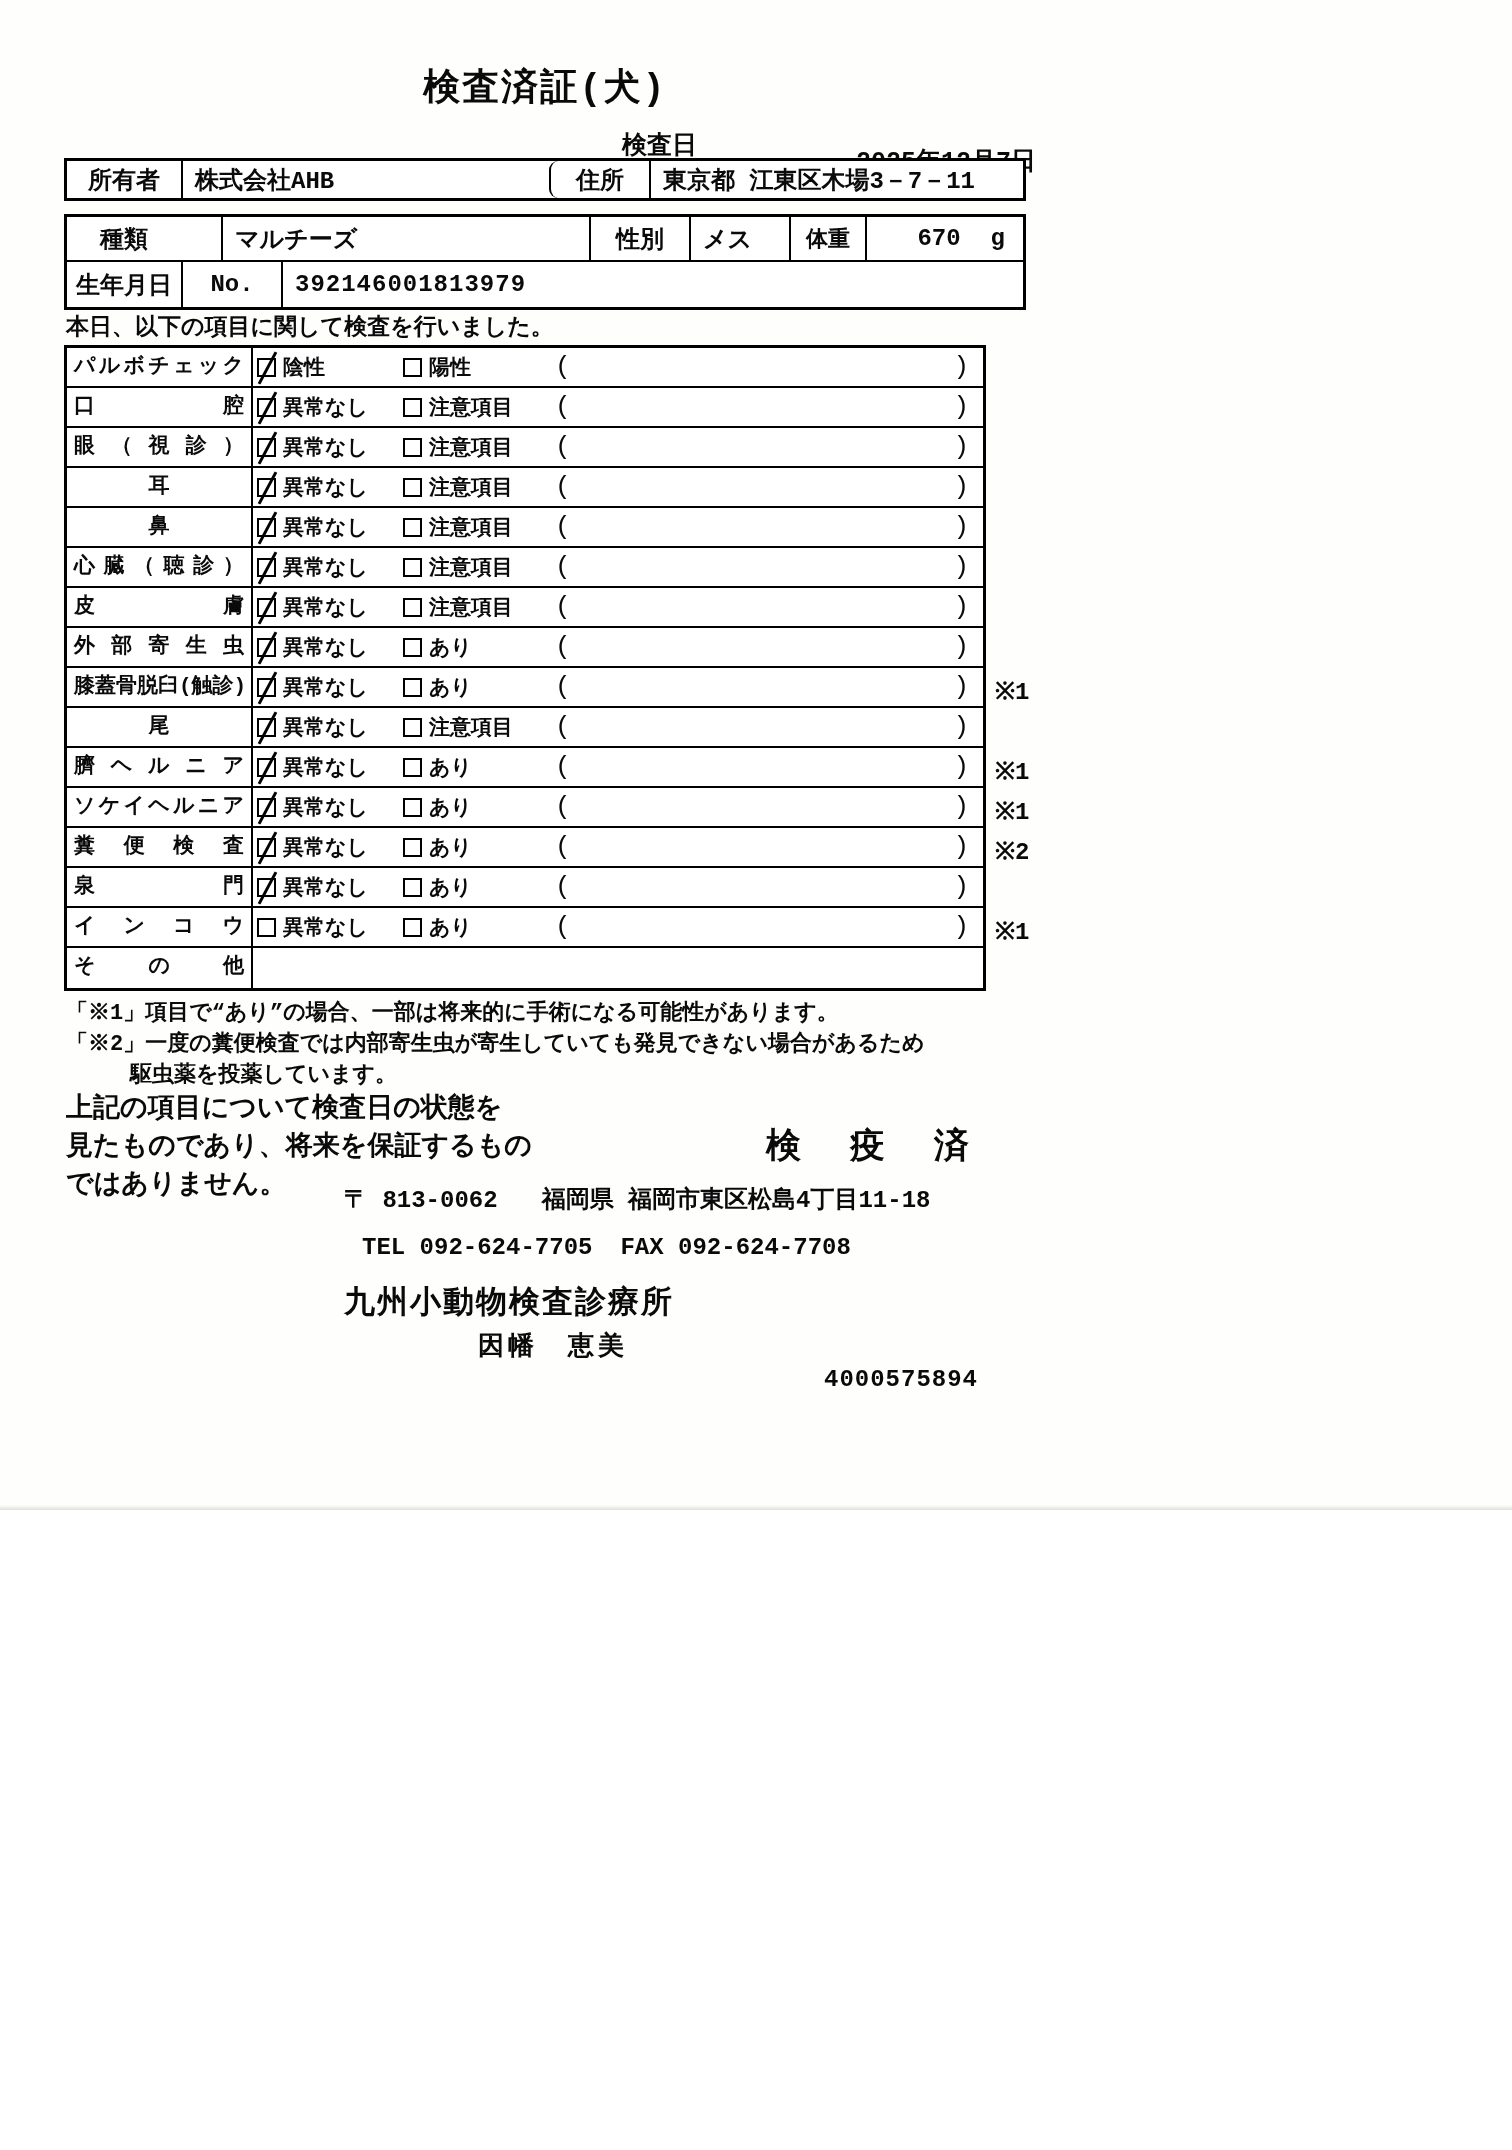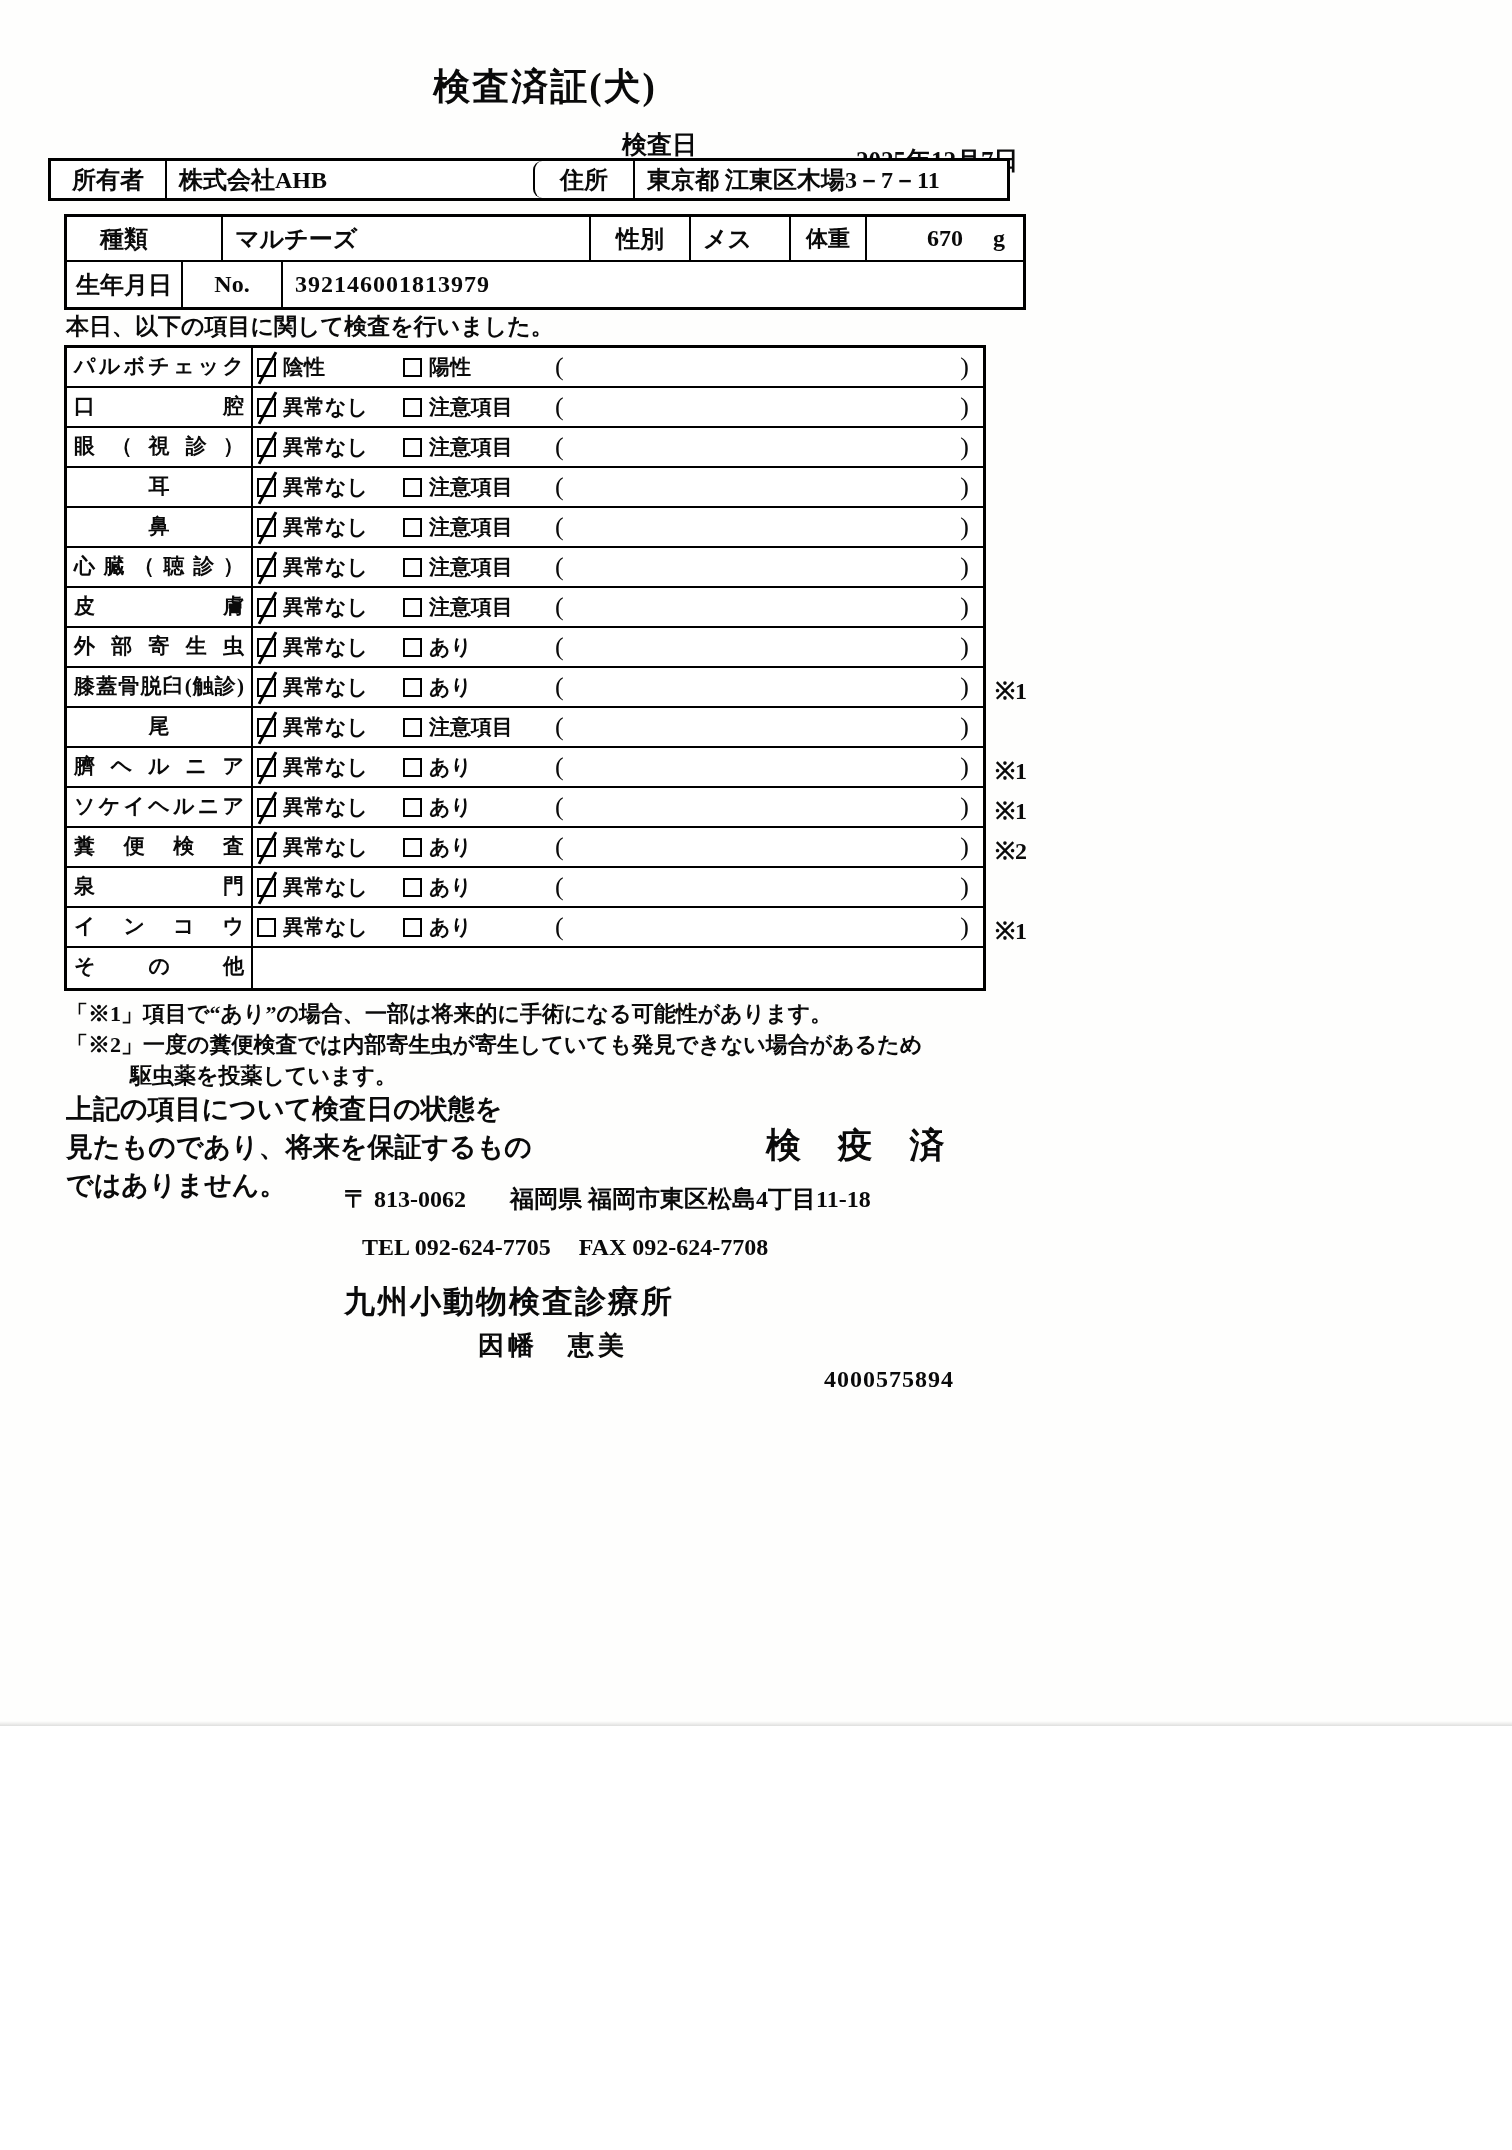--- a/index.html
+++ b/index.html
@@ -1,21 +1,21 @@
 <!DOCTYPE html>
 <html><head>
 <meta charset="utf-8">
 <style>
   * { margin:0; padding:0; box-sizing:border-box; }
   html,body { background:#ffffff; }
   .page {
     position:relative;
-    width:1512px; height:1726px;
+    width:1512px; height:1510px;
     background:#fefefd;
-    font-family:Liberation Serif, serif;
+    font-family:Liberation Mono, monospace;
     color:#0a0a0a;
     overflow:hidden;
   }
   .page::after{ 
     content:""; position:absolute; left:0; right:0; bottom:0; height:5px;
     background:linear-gradient(to bottom, rgba(0,0,0,0), rgba(0,0,0,.12));
   }
   .abs { position:absolute; }
 
   .title {
@@ -25,21 +25,21 @@
   .date-label { left:622px; top:128px; font-size:25px; font-weight:700; }
   .date-value { left:856px; top:144px; font-size:25px; font-weight:700; }
 
   
   .box-table { display:flex; border:3px solid #000; background:#fff; }
   .cell { display:flex; align-items:center; font-size:24px; font-weight:700; overflow:hidden; }
   .cell.bl { border-left:2px solid #000; }
   .cell.center { justify-content:center; }
   .cell.pad { padding-left:12px; }
 
-  .table-owner { left:48px; top:158px; width:962px; height:43px; }
+  .table-owner { left:64px; top:158px; width:962px; height:43px; }
   .w-owner-label { width:114px; }
   .w-owner-value { width:368px; }
   .w-addr-label  { width:100px;border-radius:9px; }
   .w-addr-value  { flex:1; }
 
   .table-pet { left:64px; top:214px; width:962px; flex-direction:column; }
   .pet-row { display:flex; height:45px; }
   .pet-row.first { border-bottom:2px solid #000; }
   .w-breed-label { width:114px; }
   .w-breed-value { width:368px;margin-left:40px; }

